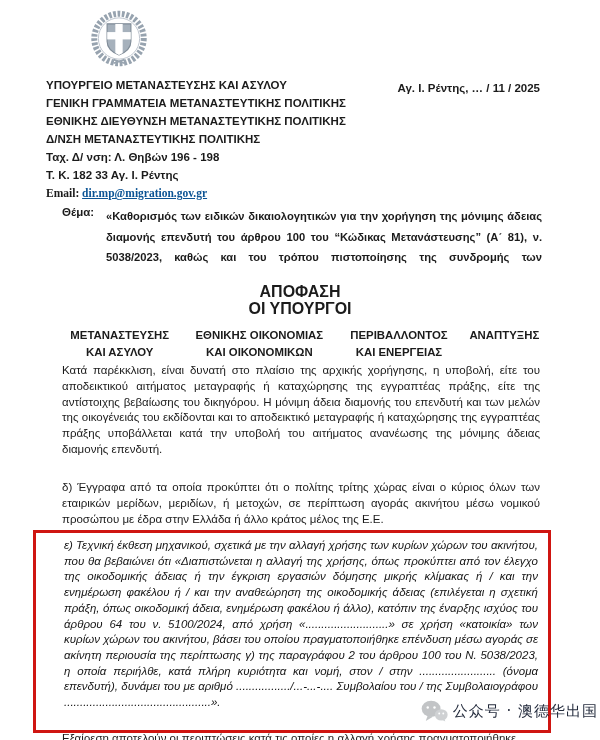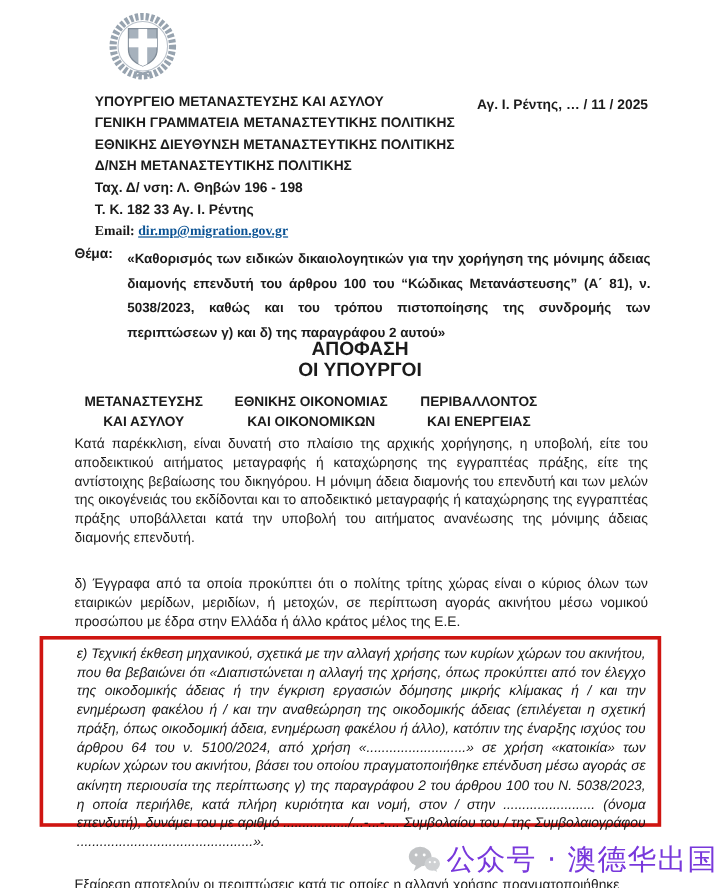--- a/index.html
+++ b/index.html
@@ -3,46 +3,46 @@
 <meta charset="utf-8">
 <style>
   html,body { margin:0; padding:0; background:#888; }
   .page {
     position:relative; width:600px; height:740px; margin:0 auto;
     background:#ffffff; overflow:hidden;
     font-family:"Liberation Sans","DejaVu Sans",sans-serif;
     color:#1b1b1b;
   }
   .emblem { position:absolute; left:86px; top:8px; }
-  .agency { position:absolute; left:79px; top:76px; width:340px; }
+  .agency { position:absolute; left:46px; top:76px; width:340px; }
   .agency .line { font-weight:700; font-size:11.5px; line-height:18px; white-space:nowrap; }
   .email-line { font-weight:700; font-size:11.5px; line-height:18px;font-family:Liberation Serif, serif; }
   .email-link { color:#0b5394; text-decoration:underline; cursor:pointer; }
   .dateblock { position:absolute; right:60px; top:79px; text-align:left; font-weight:700; font-size:11.5px; line-height:18px; }
   .subject-label { position:absolute; left:62px; top:206px; font-weight:700; font-size:11.5px; }
   .subject-text { position:absolute; left:106px; top:206px; width:436px; font-weight:700; font-size:11.2px; line-height:20.5px; }
   .subject-text .jline { text-align:justify; text-align-last:justify; }
   .subject-text .jline.last { text-align-last:left; }
   .decision { position:absolute; left:0; top:283px; width:100%; text-align:center; font-weight:700; font-size:16px; line-height:17px; }
   .ministers { position:absolute; left:56px; top:327px; width:490px; display:flex; }
   .mcol { text-align:center; font-weight:700; font-size:11.4px; line-height:17px; }
   .mcol.c1{ width:26%; } .mcol.c2{ width:31%; } .mcol.c3{ width:26%; } .mcol.c4{ width:17%; }
   .para { position:absolute; left:62px; width:478px; font-size:11.5px; line-height:15.8px; text-align:justify; }
   .p1 { top:363px; }
   .p2 { top:480px; }
   .redbox {
-    position:absolute; left:33px; top:530px; width:518px; height:159px;
+    position:absolute; left:33px; top:530px; width:518px; height:203px;
     border:3px solid #cf1511; box-sizing:border-box;
     padding:5px 10px 0 28px; background:transparent;
   }
   .box-text { font-style:italic; font-size:11.5px; line-height:15.7px; text-align:justify; color:#161616; }
   .clipped-line { position:absolute; left:62px; width:478px; top:731px; font-size:11.5px; line-height:15.8px; text-align:justify; }
   .watermark {
     position:absolute; right:2px; top:700px; display:flex; align-items:center; gap:5px;
-    color:#6d28d9; font-size:24px; letter-spacing:1px; opacity:0.92; z-index:5;
+    color:#0f172a; font-size:15px; letter-spacing:1px; opacity:0.92; z-index:5;
     font-family:"DejaVu Sans","Liberation Sans",sans-serif;
   }
 </style>
 </head>
 <body>
 
 <div class="page">
 
   <svg class="emblem" viewBox="0 0 72 66" width="66" height="61" aria-hidden="true">
     <defs>
@@ -72,40 +72,43 @@
 
   <div class="dateblock">
     <div>Αγ. Ι. Ρέντης, … / 11 / 2025</div>
   </div>
 
   <div class="subject-label">Θέμα:</div>
   <div class="subject-text">
     <div class="jline">«Καθορισμός των ειδικών δικαιολογητικών για την χορήγηση της μόνιμης άδειας</div>
     <div class="jline">διαμονής επενδυτή του άρθρου 100 του “Κώδικας Μετανάστευσης” (Α΄ 81), ν.</div>
     <div class="jline">5038/2023, καθώς και του τρόπου πιστοποίησης της συνδρομής των</div>
-    <div class="jline last">περιπτώσεων γ) και δ) της παραγράφου 2 αυτού»</div>
   </div>
 
   <div class="decision">
     <div>ΑΠΟΦΑΣΗ</div>
     <div>ΟΙ ΥΠΟΥΡΓΟΙ</div>
   </div>
 
   <div class="ministers">
     <div class="mcol c1">
       <div>ΜΕΤΑΝΑΣΤΕΥΣΗΣ</div>
       <div>ΚΑΙ ΑΣΥΛΟΥ</div>
     </div>
     <div class="mcol c2">
       <div>ΕΘΝΙΚΗΣ ΟΙΚΟΝΟΜΙΑΣ</div>
       <div>ΚΑΙ ΟΙΚΟΝΟΜΙΚΩΝ</div>
     </div>
     <div class="mcol c3">
       <div>ΠΕΡΙΒΑΛΛΟΝΤΟΣ</div>
       <div>ΚΑΙ ΕΝΕΡΓΕΙΑΣ</div>
+    </div>
+    <div class="mcol c4">
+      <div>ΑΝΑΠΤΥΞΗΣ</div>
+      <div></div>
     </div>
   </div>
 
   <div class="para p1">Κατά παρέκκλιση, είναι δυνατή στο πλαίσιο της αρχικής χορήγησης, η υποβολή, είτε του αποδεικτικού αιτήματος μεταγραφής ή καταχώρησης της εγγραπτέας πράξης, είτε της αντίστοιχης βεβαίωσης του δικηγόρου. Η μόνιμη άδεια διαμονής του επενδυτή και των μελών της οικογένειάς του εκδίδονται και το αποδεικτικό μεταγραφής ή καταχώρησης της εγγραπτέας πράξης υποβάλλεται κατά την υποβολή του αιτήματος ανανέωσης της μόνιμης άδειας διαμονής επενδυτή.</div>
   <div class="para p2">δ) Έγγραφα από τα οποία προκύπτει ότι ο πολίτης τρίτης χώρας είναι ο κύριος όλων των εταιρικών μερίδων, μεριδίων, ή μετοχών, σε περίπτωση αγοράς ακινήτου μέσω νομικού προσώπου με έδρα στην Ελλάδα ή άλλο κράτος μέλος της Ε.Ε.</div>
 
   <div class="redbox">
     <div class="box-text">ε) Τεχνική έκθεση μηχανικού, σχετικά με την αλλαγή χρήσης των κυρίων χώρων του ακινήτου, που θα βεβαιώνει ότι «Διαπιστώνεται η αλλαγή της χρήσης, όπως προκύπτει από τον έλεγχο της οικοδομικής άδειας ή την έγκριση εργασιών δόμησης μικρής κλίμακας ή / και την ενημέρωση φακέλου ή / και την αναθεώρηση της οικοδομικής άδειας (επιλέγεται η σχετική πράξη, όπως οικοδομική άδεια, ενημέρωση φακέλου ή άλλο), κατόπιν της έναρξης ισχύος του άρθρου 64 του ν. 5100/2024, από χρήση «..........................» σε χρήση «κατοικία» των κυρίων χώρων του ακινήτου, βάσει του οποίου πραγματοποιήθηκε επένδυση μέσω αγοράς σε ακίνητη περιουσία της περίπτωσης γ) της παραγράφου 2 του άρθρου 100 του Ν. 5038/2023, η οποία περιήλθε, κατά πλήρη κυριότητα και νομή, στον / στην ........................ (όνομα επενδυτή), δυνάμει του με αριθμό ................./...-...-.... Συμβολαίου του / της Συμβολαιογράφου ..............................................».</div>
   </div>
 

